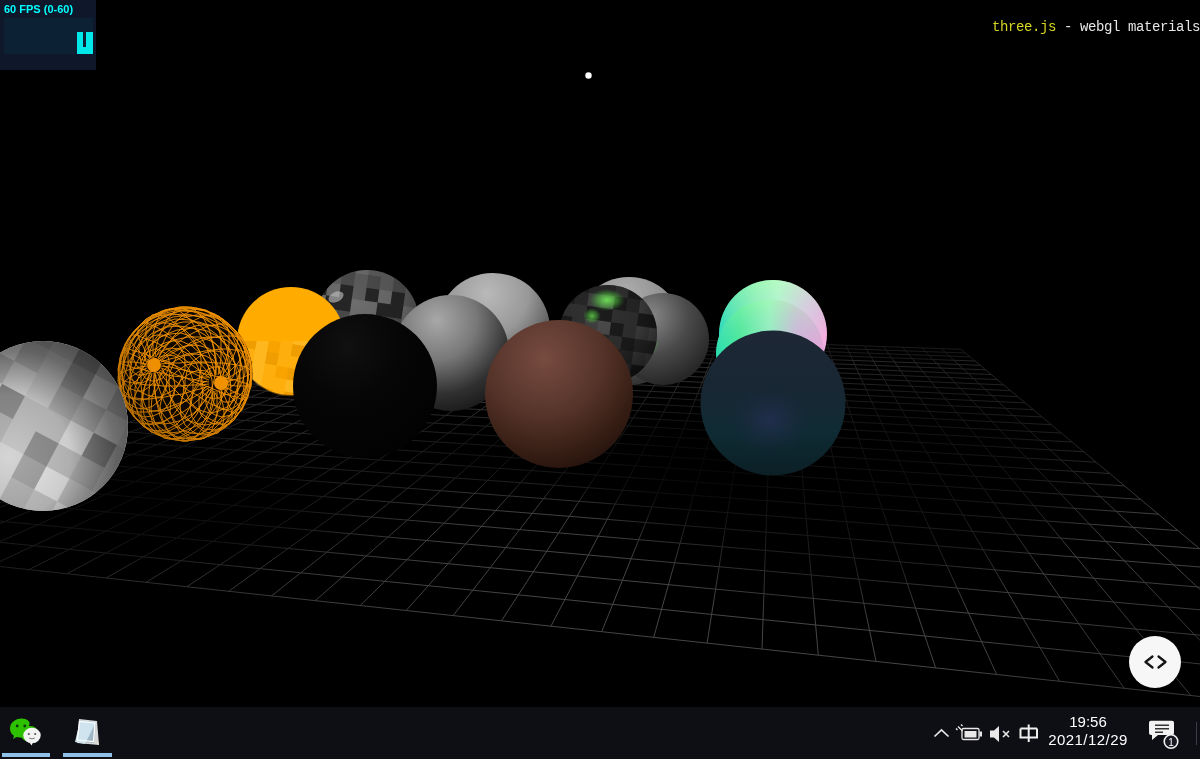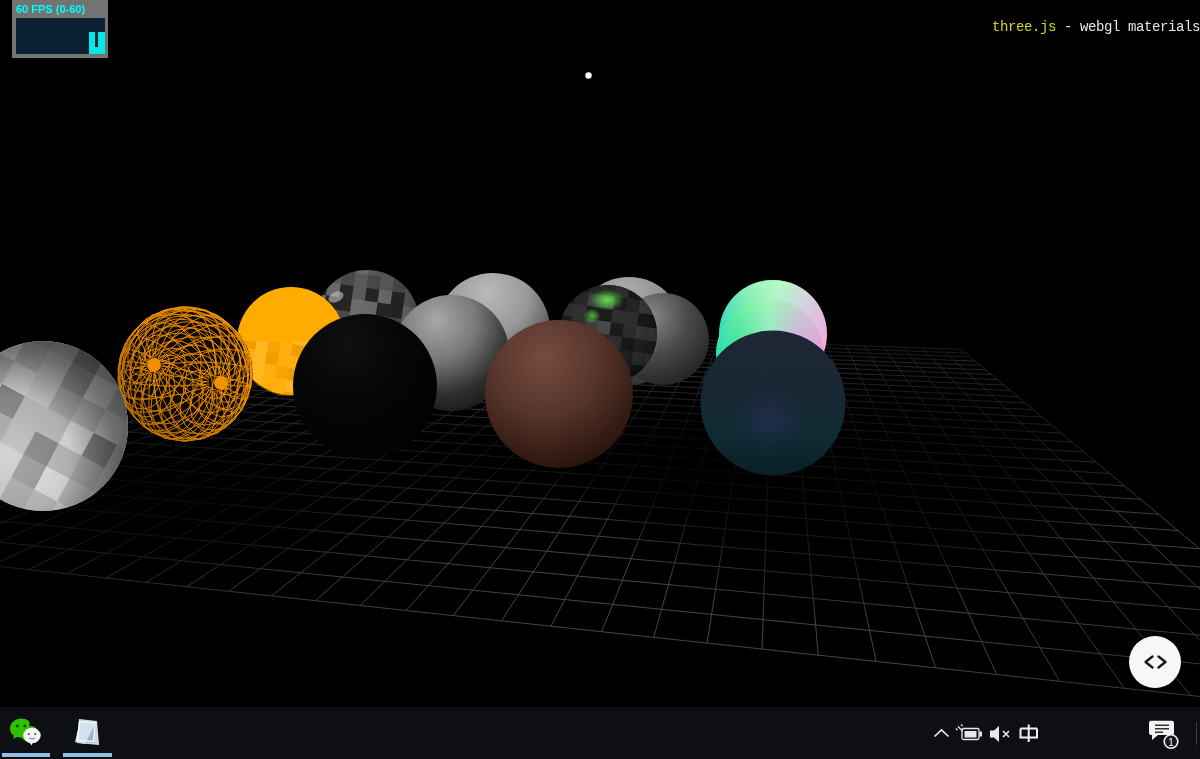--- a/index.html
+++ b/index.html
@@ -1,17 +1,17 @@
 <!DOCTYPE html>
 <html><head><meta charset="utf-8"><style>
 *{margin:0;padding:0;box-sizing:border-box}
 body{width:1200px;height:759px;background:#000;overflow:hidden;position:relative;font-family:"Liberation Sans",sans-serif}
 #title{position:absolute;left:0;right:0;top:19px;text-align:right;font:14px "Liberation Mono",monospace;letter-spacing:-.4px;color:#e6e6e6}
 #title .y{color:#d6d622}
-#stats{position:absolute;left:12px;top:0;width:96px;height:58px;background:#737373}
+#stats{position:absolute;left:0;top:0;width:96px;height:70px;background:#0f172a}
 #stats .t{position:absolute;left:4px;top:3px;font:bold 11px "Liberation Sans",sans-serif;color:#00ffff}
 #stats .g{position:absolute;left:4px;top:18px;width:89px;height:36px;background:#0c2133}
 #stats .b{position:absolute;left:73px;top:14px;width:16px;height:22px;background:#00e8e8}
 #stats .n{position:absolute;left:79px;top:14px;width:2.5px;height:15px;background:#0c2133}
 #btn{position:absolute;left:1129px;top:636px;width:52px;height:52px;border-radius:50%;background:#f7f7f7}
 #bar{position:absolute;left:0;top:707px;width:1200px;height:52px;background:#0e0e15}
 .ul{position:absolute;top:46px;height:3.5px;background:#8fc0e8}
 #clock{position:absolute;color:#fff}
 #clock .tm{font:15px "Liberation Sans",sans-serif;line-height:15px;margin-top:7px}
 #clock .dt{font:15px "Liberation Sans",sans-serif;line-height:15px;margin-top:3px;letter-spacing:.45px}
@@ -323,12 +323,16 @@
         <path d="M95.5 21.5 h16.5 M103.7 17.5 v17.5 M95.5 21.5 v9 h16.5 v-9"></path>
       </g>
 </svg>
 <svg width="40" height="40" style="position:absolute;left:1145px;top:10px">
  <path d="M6 3.8 h21 a2 2 0 0 1 2 2 v10.2 a2 2 0 0 1-2 2 h-14 l-6 5 v-5 h-1 a2 2 0 0 1-2-2 v-10.2 a2 2 0 0 1 2-2Z" fill="#f2f2f2"></path>
  <path d="M10 8.3 h14 M10 11.8 h14 M10 15.3 h8" stroke="#333" stroke-width="1.5"></path>
  <circle cx="26" cy="24.5" r="6.8" fill="#1a1a22" stroke="#f2f2f2" stroke-width="1.6"></circle>
  <text x="26" y="28.5" text-anchor="middle" font-family="Liberation Sans" font-size="10" fill="#fff">1</text>
 </svg>
 <div style="position:absolute;left:1196px;top:15px;width:1px;height:23px;background:#3c3c46"></div>
+    <div id="clock" style="position:absolute;left:1038px;top:0;width:100px;text-align:center">
+      <div class="tm">19:56</div>
+      <div class="dt">2021/12/29</div>
+    </div>
 </div>
 </body></html>

